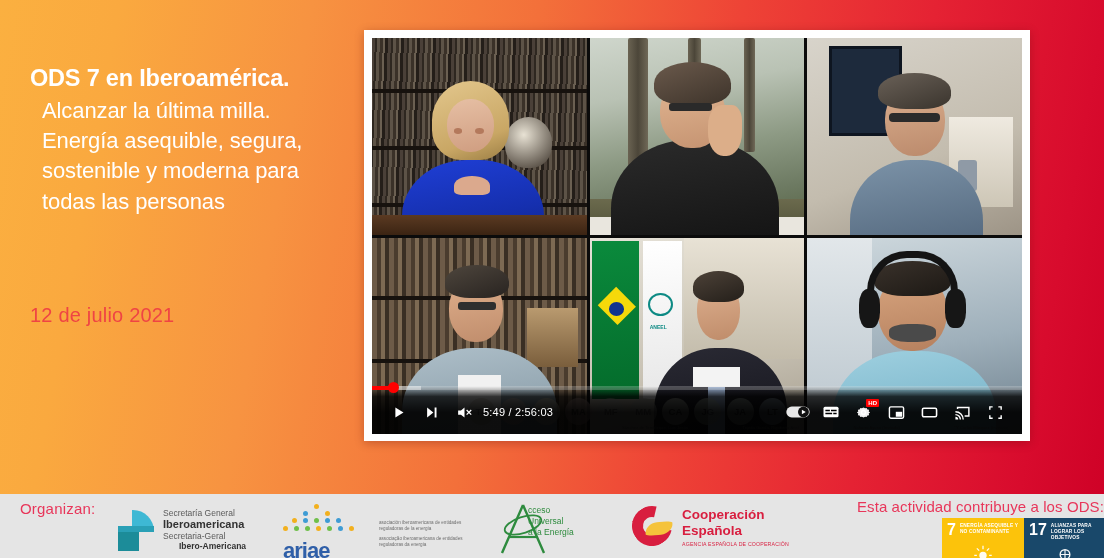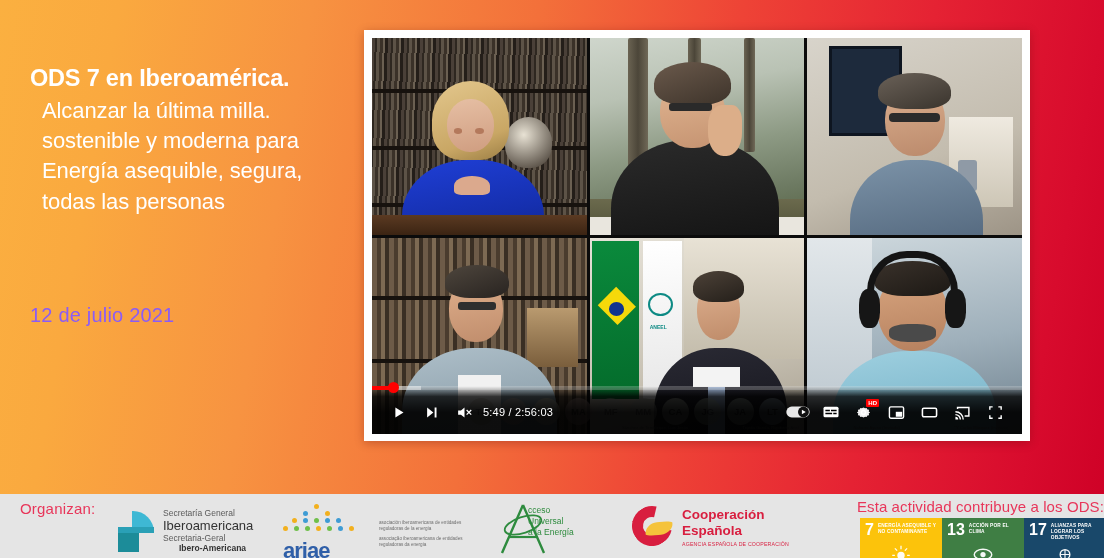--- a/index.html
+++ b/index.html
@@ -18,21 +18,21 @@
     font-size:23.5px; font-weight:bold; line-height:1.26;
     letter-spacing:-0.2px; margin-bottom:2px;
   }
   .title-sub {
     font-size:22px; font-weight:300; line-height:1.38;
     letter-spacing:-0.1px;
     margin-left:12px;
   }
   .title-date {
     position:absolute; left:0px; top:226px;
-    font-size:20px; font-weight:300; color:#8b5cf6; letter-spacing:0.2px;text-align:center;
+    font-size:20px; font-weight:300; color:#ef4444; letter-spacing:0.2px;text-align:center;
   }
 
   
   .player-frame {
     position:absolute; left:364px; top:30px; width:666px; height:411px;
     background:#FFFFFF; padding:8px 8px 7px 8px;
     box-shadow:0 2px 9px rgba(90,10,10,.30);
   }
   .player-inner { position:relative; width:100%; height:100%; background:#0b0b0b; overflow:hidden; }
 
@@ -124,21 +124,21 @@
 
   .logo-segib { position:absolute; left:118px; top:14px; display:flex; align-items:center; gap:7px; }
   .segib-mark { position:relative; width:38px; height:40px; }
   .segib-q1 { position:absolute; left:14px; top:0;  width:22px; height:21px;
               background:#3EB8D4; border-radius:0 22px 0 0; }
   .segib-q2 { position:absolute; left:0;  top:21px; width:21px; height:20px;
               background:#1C8C99; border-radius:0 0 0 0; }
   .segib-bar{ position:absolute; left:0; top:16px; width:36px; height:6px; background:#2AA0B6; }
   .segib-txt { line-height:1.18; color:#5a5a5a; }
   .segib-l1 { font-size:8.5px; }
-  .segib-l2 { font-size:13px; font-weight:normal; color:#333;text-align:right; }
+  .segib-l2 { font-size:11px; font-weight:bold; color:#333; }
   .segib-l3 { font-size:8.5px; }
   .segib-l4 { font-size:8.5px; font-weight:bold; color:#333;padding-left:16px; }
 
   .logo-ariae { position:absolute; left:283px; top:10px; display:flex; align-items:flex-start; gap:24px; }
   .ariae-dots { position:relative; width:72px; height:40px; }
   .dot { position:absolute; width:5px; height:5px; border-radius:50%; }
   .ariae-word { position:absolute; left:0; top:34px; font-size:22px; font-weight:bold;
                 color:#2F5FA8; letter-spacing:-1px; }
   .ariae-txt { padding-top:16px; line-height:1.25; }
   .ariae-line { font-size:4.6px; color:#6e6e6e; }
@@ -171,22 +171,22 @@
   .ods-icon { position:absolute; left:50%; bottom:0; transform:translateX(-50%);
               width:22px; height:14px; opacity:.95; }
 </style>
 </head>
 <body>
 
 <div class="title-block">
   <div class="title-main">ODS 7 en Iberoamérica.</div>
   <div class="title-sub">
     <div>Alcanzar la última milla.</div>
+    <div>Energía asequible, segura,</div>
     <div>sostenible y moderna para</div>
-    <div>Energía asequible, segura,</div>
     <div>todas las personas</div>
   </div>
 </div>
 <div class="title-date" style="left:30px; top:304px;">12 de julio 2021</div>
 
 <div class="player-frame">
   <div class="player-inner">
 
     <div class="grid">
 
@@ -445,28 +445,20 @@
       <div class="ods-card" style="background:#FCC30B">
         <span class="ods-num">7</span>
         <span class="ods-lbl">ENERGÍA ASEQUIBLE Y NO CONTAMINANTE</span>
         <svg class="ods-icon" viewBox="0 0 24 16">
           <circle cx="12" cy="13" r="4.2" fill="#fff"></circle>
           <g stroke="#fff" stroke-width="1.5">
               <path d="M12 2v4M5 5l2.6 2.6M19 5l-2.6 2.6M2 13h3M19 13h3"></path>
             </g>
         </svg>
       </div>
-      <div class="ods-card" style="background:#3F7E44">
-        <span class="ods-num">13</span>
-        <span class="ods-lbl">ACCIÓN POR EL CLIMA</span>
-        <svg class="ods-icon" viewBox="0 0 24 16">
-          <ellipse cx="12" cy="12" rx="10" ry="6" fill="none" stroke="#fff" stroke-width="1.6"></ellipse>
-          <circle cx="12" cy="12" r="3" fill="#fff"></circle>
-        </svg>
-      </div>
       <div class="ods-card" style="background:#19486A">
         <span class="ods-num">17</span>
         <span class="ods-lbl">ALIANZAS PARA LOGRAR LOS OBJETIVOS</span>
         <svg class="ods-icon" viewBox="0 0 24 16">
           <circle cx="12" cy="12" r="5.5" fill="none" stroke="#fff" stroke-width="1.6"></circle>
           <path d="M12 6.5v11M6.5 12h11" stroke="#fff" stroke-width="1.3"></path>
         </svg>
       </div>
     </div>
   </div>

